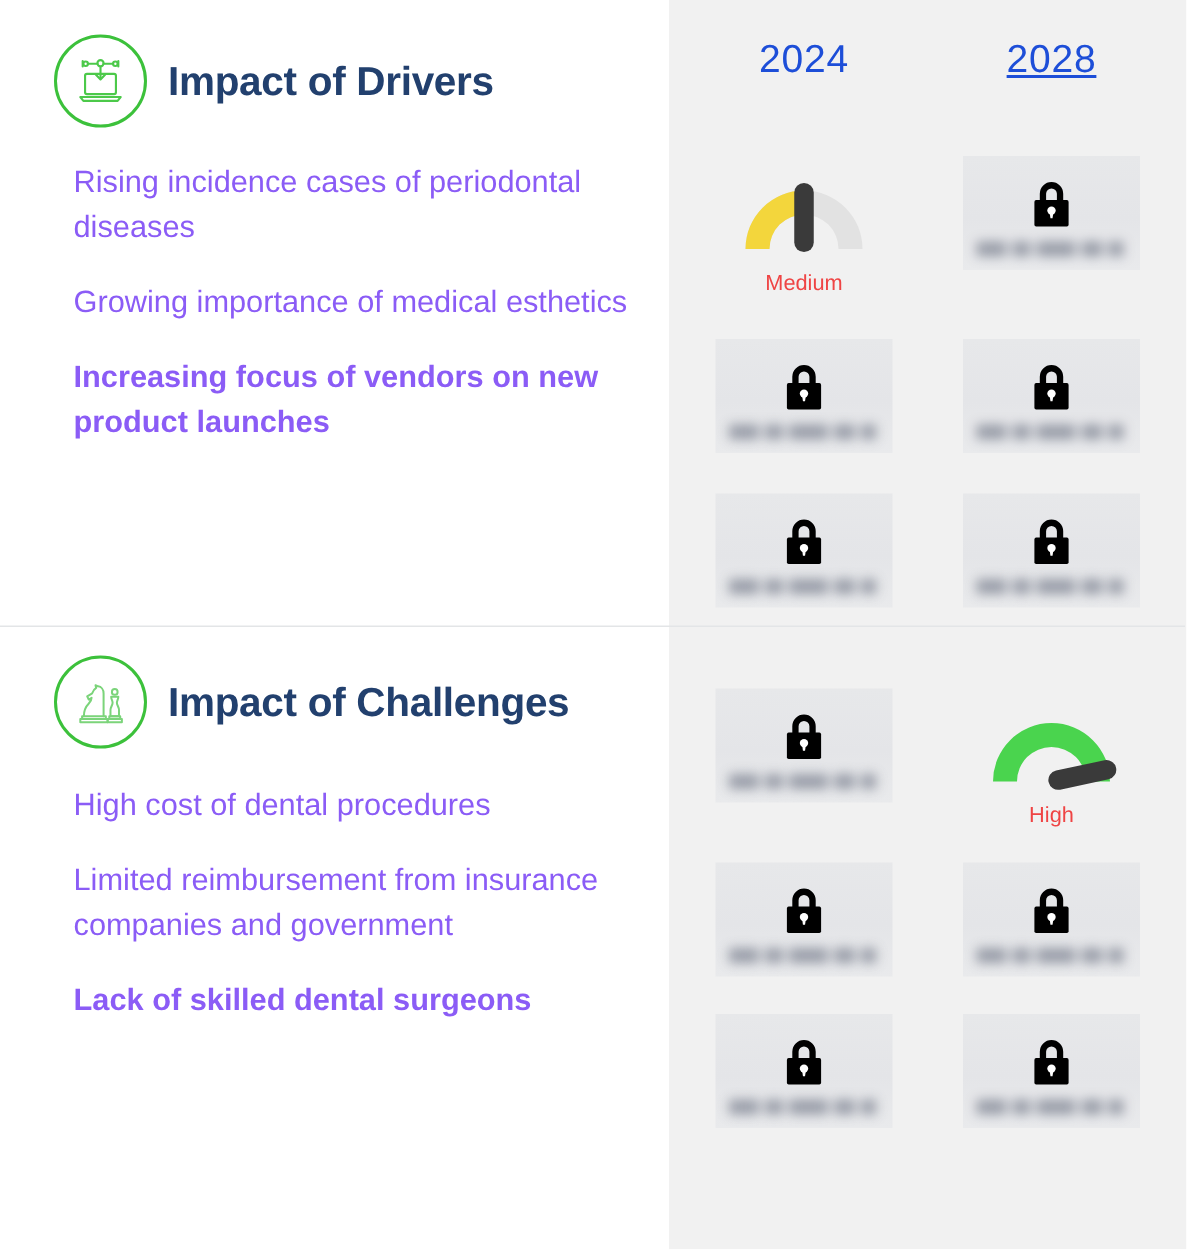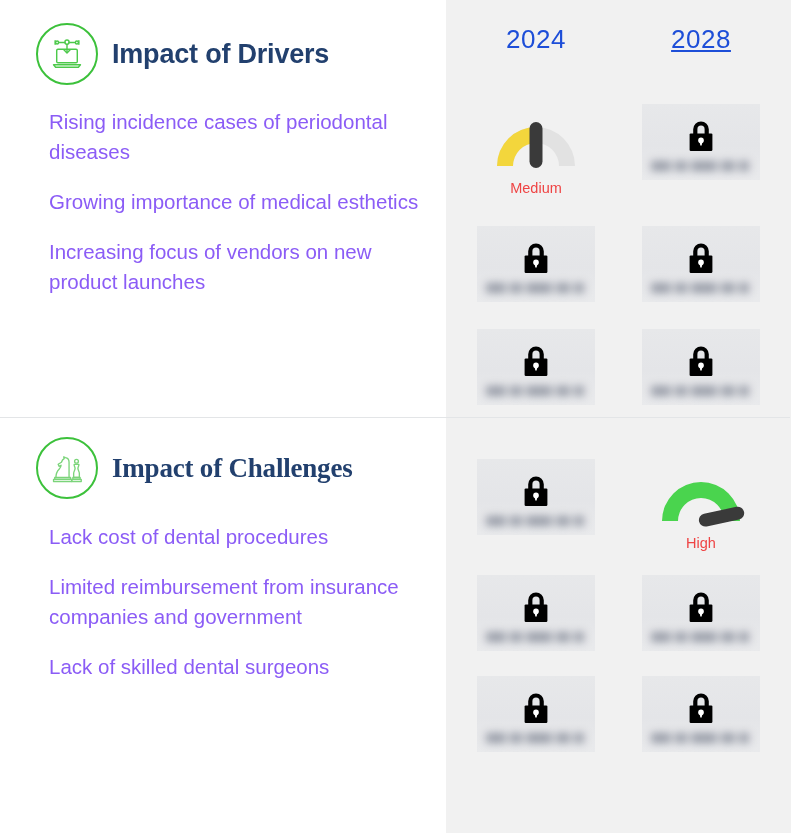--- a/index.html
+++ b/index.html
@@ -70,21 +70,21 @@
   .left-col.drivers   { top: 0;   height: 417px; }
   .left-col.challenges{ top: 418px; height: 415px; }
 
   .section-head {
     position: absolute;
     display: flex;
     align-items: center;
     gap: 14px;
   }
   .section-head.drivers    { left: 36px; top: 23px; }
-  .section-head.challenges { left: 36px; top: 19px; font-family: Liberation Serif, serif; }
+  .section-head.challenges { left: 36px; top: 19px; }
 
   .head-icon {
     width: 62px;
     height: 62px;
     border-radius: 50%;
     border: 2.5px solid #3cc13b;
     box-sizing: border-box;
     display: flex;
     align-items: center;
     justify-content: center;
@@ -107,21 +107,21 @@
   }
   .bullets.drivers    { top: 107px; }
   .bullets.challenges { top: 104px; }
 
   .bullet {
     font-size: 20.5px;
     line-height: 30px;
     color: #8b5cf6;
     margin-bottom: 20px;
   }
-  .bullet:last-child { margin-bottom: 0; }
+  .bullet:last-child { margin-bottom: 0; font-weight: bold; }
 
   
   .cell {
     position: absolute;
     width: 118px;
     height: 76px;
   }
 
   
   .locked {
@@ -239,21 +239,21 @@
           <circle cx="36" cy="15.5" r="2.4"></circle>
           <path d="M33 19.5c0 2.4 1.2 3.4 1.2 5.2 0 2.2-1.8 3.4-1.8 6.2V36h7.2v-5.1c0-2.8-1.8-4-1.8-6.2 0-1.8 1.2-2.8 1.2-5.2z"></path>
           <path d="M31.4 36h9.2v2.4h-9.2z"></path>
           <path d="M30 38.4h12V41H30z"></path>
         </svg>
       </span>
       <span class="section-title">Impact of Challenges</span>
     </div>
 
     <div class="bullets challenges">
-      <div class="bullet">Lack cost of dental procedures</div>
+      <div class="bullet">High cost of dental procedures</div>
       <div class="bullet">Limited reimbursement from insurance companies and government</div>
       <div class="bullet">Lack of skilled dental surgeons</div>
     </div>
   </div>
 
   <div class="gauge-wrap ca r1">
     <svg width="118" height="70" viewBox="0 0 118 70">
       <path d="M20 62 A39 39 0 0 1 98 62 L82 62 A23 23 0 0 0 36 62 Z" fill="#e2e2e2"></path>
       <path d="M20 62 A39 39 0 0 1 59 23 L59 39 A23 23 0 0 0 36 62 Z" fill="#f3d63c"></path>
       <g transform="rotate(0 59 62)">

